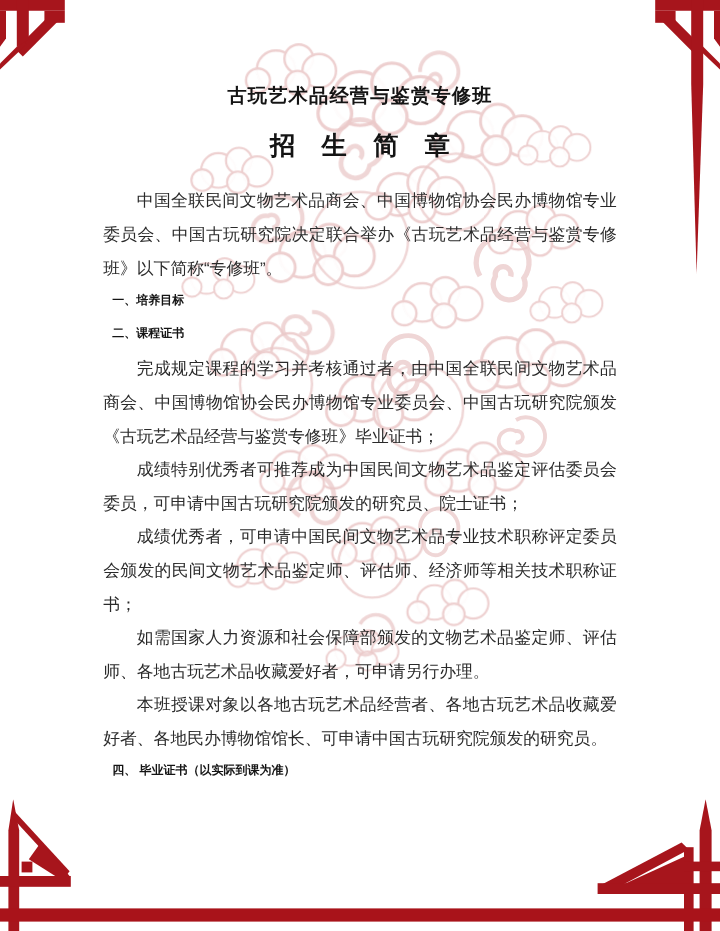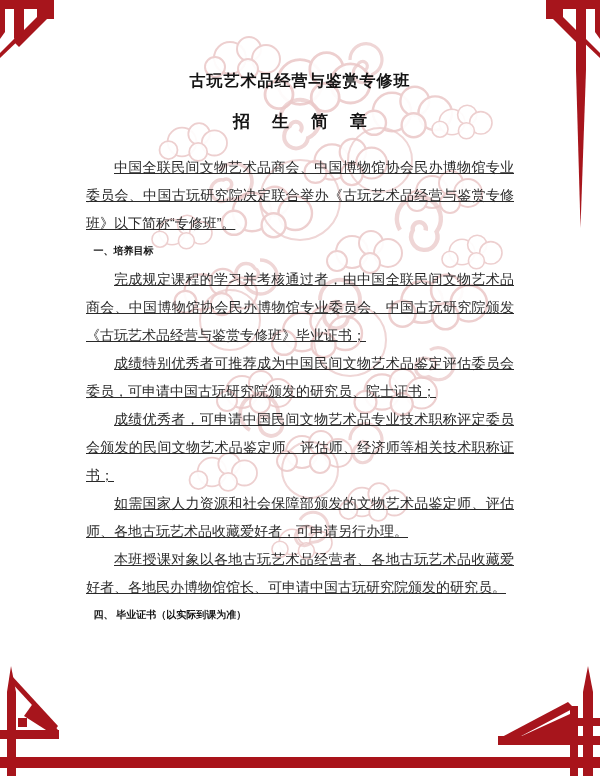--- a/index.html
+++ b/index.html
@@ -9,22 +9,22 @@
   }
   .watermark{position:absolute;top:0;left:0;z-index:1;}
   .corner{position:absolute;z-index:2;}
   .corner.tl{left:0;top:0;}
   .corner.tr{right:0;top:0;}
   .corner.bl{left:0;top:666px;}
   .corner.br{left:490px;top:666px;}
   .bottom-rule{position:absolute;left:0;top:757px;width:600px;height:11px;background:#a9131a;z-index:2;}
   .doc{position:absolute;left:0;top:0;width:600px;height:776px;z-index:3;box-sizing:border-box;padding:69px 86px 12px;}
   .title{margin:0;font-size:16px;line-height:24px;font-weight:bold;text-align:center;letter-spacing:1px;color:#141414;}
-  .subtitle{margin:17px 0 0;font-size:17px;line-height:24px;font-weight:bold;text-align:center;letter-spacing:22px;text-indent:22px;color:#141414;}
-  .body-p{margin:0;font-size:14px;line-height:28px;text-align:justify;text-indent:2em;color:#2a2a2a;text-decoration:underline;}
+  .subtitle{margin:17px 0 0;font-size:21px;line-height:24px;font-weight:bold;text-align:center;letter-spacing:22px;text-indent:22px;color:#141414;}
+  .body-p{margin:0;font-size:14px;line-height:28px;text-align:justify;text-indent:2em;color:#2a2a2a;}
   .intro{margin-top:19px;}
   .sec-h{margin:0;font-size:10px;line-height:28px;font-weight:bold;text-indent:0.75em;color:#141414;}
 </style>
 </head>
 <body>
 
 <svg class="watermark" width="600" height="776" viewBox="0 0 600 776" aria-hidden="true">
   <defs>
     <g id="cl">
       <circle cx="0" cy="0" r="16"></circle>
@@ -122,20 +122,21 @@
 <div class="bottom-rule"></div>
 
 <div class="doc">
   <h1 class="title">古玩艺术品经营与鉴赏专修班</h1>
   <h2 class="subtitle">招生简章</h2>
 
   <p class="body-p intro">中国全联民间文物艺术品商会、中国博物馆协会民办博物馆专业委员会、中国古玩研究院决定联合举办《古玩艺术品经营与鉴赏专修班》以下简称“专修班”。</p>
 
   <h3 class="sec-h">一、培养目标</h3>
 
+  <h3 class="sec-h">二、课程证书</h3>
   <p class="body-p">完成规定课程的学习并考核通过者，由中国全联民间文物艺术品商会、中国博物馆协会民办博物馆专业委员会、中国古玩研究院颁发《古玩艺术品经营与鉴赏专修班》毕业证书；</p>
   <p class="body-p">成绩特别优秀者可推荐成为中国民间文物艺术品鉴定评估委员会委员，可申请中国古玩研究院颁发的研究员、院士证书；</p>
   <p class="body-p">成绩优秀者，可申请中国民间文物艺术品专业技术职称评定委员会颁发的民间文物艺术品鉴定师、评估师、经济师等相关技术职称证书；</p>
   <p class="body-p">如需国家人力资源和社会保障部颁发的文物艺术品鉴定师、评估师、各地古玩艺术品收藏爱好者，可申请另行办理。</p>
 
   <p class="body-p">本班授课对象以各地古玩艺术品经营者、各地古玩艺术品收藏爱好者、各地民办博物馆馆长、可申请中国古玩研究院颁发的研究员。</p>
 
   <h3 class="sec-h">四、 毕业证书（以实际到课为准）</h3>
 </div>
 

